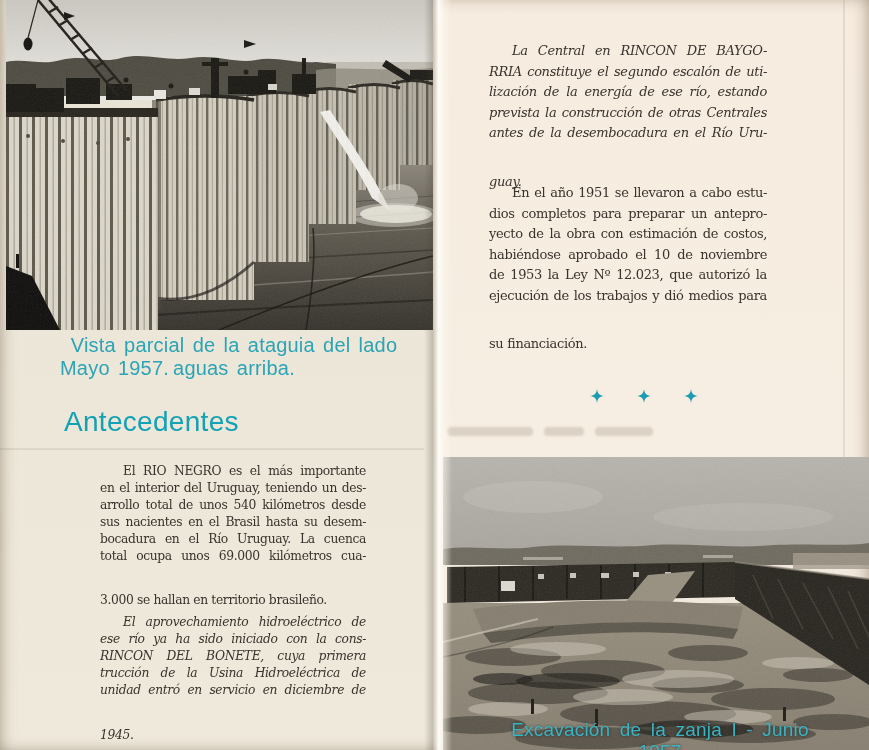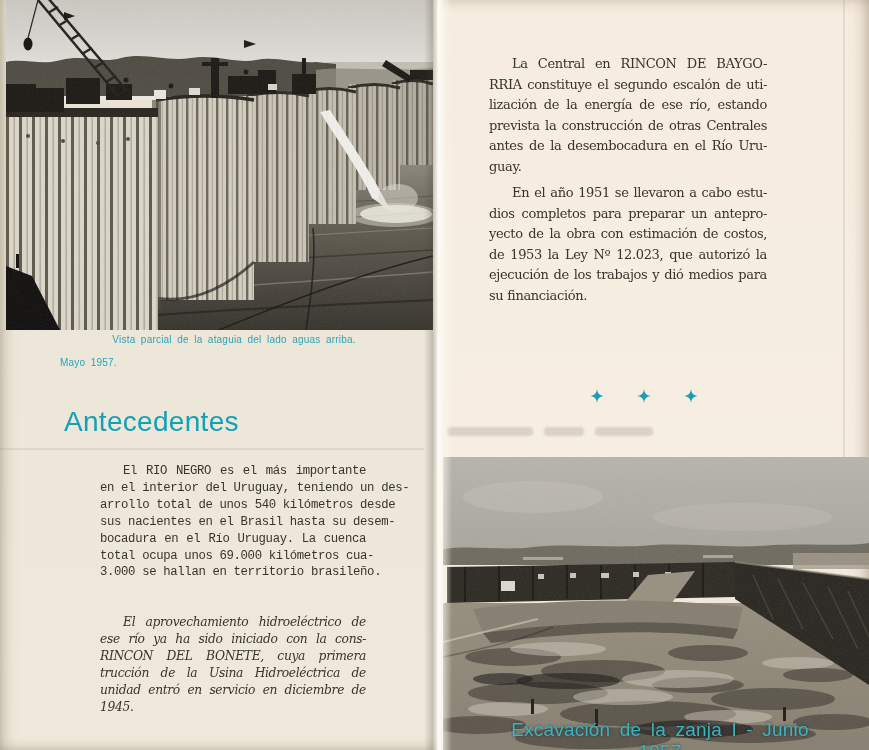--- a/index.html
+++ b/index.html
@@ -28,37 +28,37 @@
     background:linear-gradient(90deg,rgba(70,58,40,0) 0%,rgba(70,58,40,.24) 30%,
       rgba(255,253,247,.95) 52%,rgba(252,247,238,.55) 72%,rgba(70,58,40,0) 100%);
     pointer-events:none;
   }
   .crease-h{position:absolute;left:0;top:448px;width:424px;height:2px;z-index:2;
     background:rgba(140,126,104,.16);filter:blur(.7px);}
   .crease-v{position:absolute;left:843px;top:0;width:2px;height:457px;z-index:2;
     background:rgba(165,148,126,.22);filter:blur(.6px);}
   
   .teal{color:#2ba4b6;}
-  .cap{position:absolute;z-index:4;font-size:10px;letter-spacing:.2px;word-spacing:2.5px;}
+  .cap{position:absolute;z-index:4;font-size:20px;letter-spacing:.2px;word-spacing:2.5px;}
   #photo1-caption-l1{left:60px;top:334px;width:348px;text-align:center;}
   #photo1-caption-l2{left:60px;top:357px;width:342px;text-align:left;padding-right:6px;}
   #heading{position:absolute;left:64px;top:406px;z-index:4;font-size:28px;
     color:#12a1b5;letter-spacing:.3px;text-align:center;}
   #photo2-caption{left:495px;top:719px;width:330px;text-align:center;font-size:19px;
     color:#3ab3c3;word-spacing:4px;text-shadow:0 0 3px rgba(15,20,15,.6);}
   
   .para{position:absolute;z-index:4;color:#38332c;font-family:"DejaVu Serif",serif;}
   .para .tline{text-align:justify;text-align-last:justify;white-space:nowrap;}
-  .para .tline.last{text-align-last:left;}
+  .para .tline.last{text-align-last:left;margin-top:28px;}
   .para .tline.first{text-indent:23px;}
   #lp-para1,#lp-para2{left:100px;width:266px;font-size:12.3px;line-height:16.9px;letter-spacing:-.35px;}
-  #lp-para1{top:463px;font-family:Liberation Mono, monospace;}
+  #lp-para1{top:463px;}
   #lp-para2{top:614px;font-style:italic;}
   #rp-para1,#rp-para2{left:489px;width:278px;font-size:13px;line-height:20.5px;letter-spacing:-.35px;}
-  #rp-para1{top:54px;}
+  #rp-para1{top:41px;font-style:italic;}
   #rp-para2{top:183px;}
   
   #ornament{position:absolute;left:590px;top:389px;z-index:4;display:flex;gap:33px;}
   #ornament svg{display:block;}
   
   #ghost{position:absolute;left:447px;top:427px;z-index:2;display:flex;gap:11px;
     filter:blur(1.3px);opacity:.75;}
   #ghost span{display:block;height:9px;border-radius:4px;background:rgba(130,118,100,.32);}
   #ghost .g1{width:86px;} #ghost .g2{width:40px;} #ghost .g3{width:58px;}
 </style>
@@ -296,20 +296,21 @@
     <div class="tline">RRIA constituye el segundo escalón de uti-</div>
     <div class="tline">lización de la energía de ese río, estando</div>
     <div class="tline">prevista la construcción de otras Centrales</div>
     <div class="tline">antes de la desembocadura en el Río Uru-</div>
     <div class="tline last">guay.</div>
   </div>
 <div id="rp-para2" class="para">
     <div class="tline first">En el año 1951 se llevaron a cabo estu-</div>
     <div class="tline">dios completos para preparar un antepro-</div>
     <div class="tline">yecto de la obra con estimación de costos,</div>
+    <div class="tline">habiéndose aprobado el 10 de noviembre</div>
     <div class="tline">de 1953 la Ley Nº 12.023, que autorizó la</div>
     <div class="tline">ejecución de los trabajos y dió medios para</div>
     <div class="tline last">su financiación.</div>
   </div>
 
 <div id="ornament">
   <svg width="14" height="14" viewBox="0 0 16 16">
     <path d="M8 0 C8.6 5.2 10.8 7.4 16 8 C10.8 8.6 8.6 10.8 8 16 C7.4 10.8 5.2 8.6 0 8 C5.2 7.4 7.4 5.2 8 0 Z" fill="#1b9cb1"></path>
   </svg>
   <svg width="14" height="14" viewBox="0 0 16 16">

